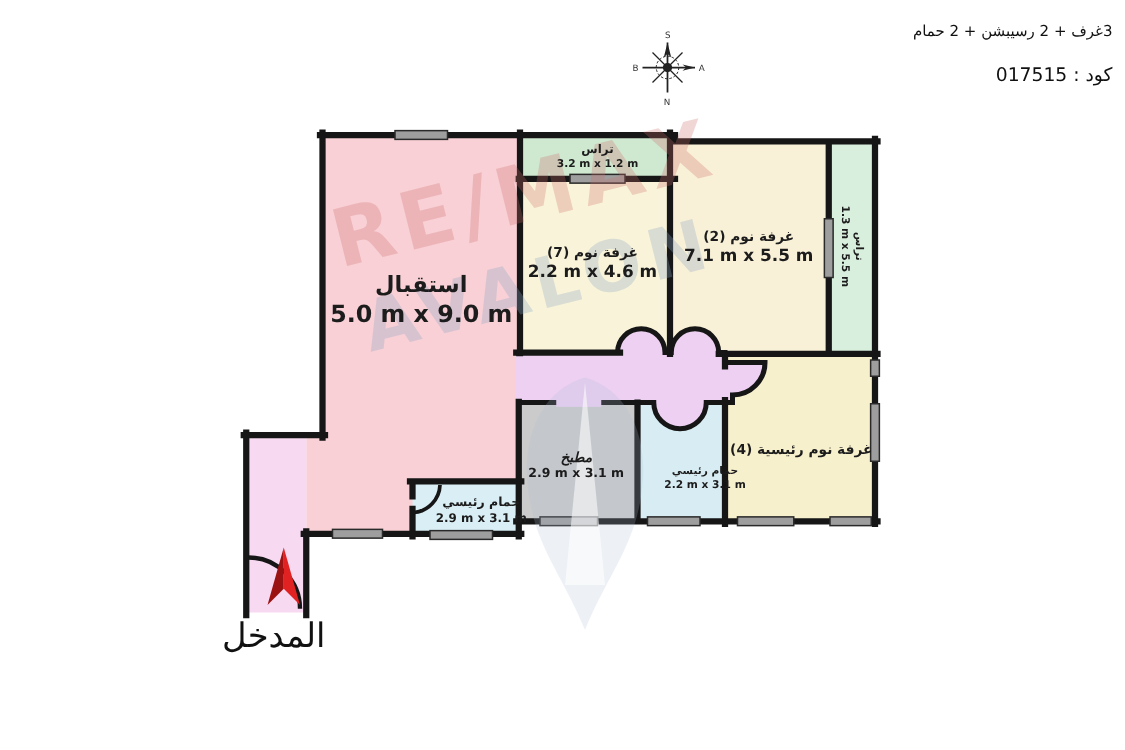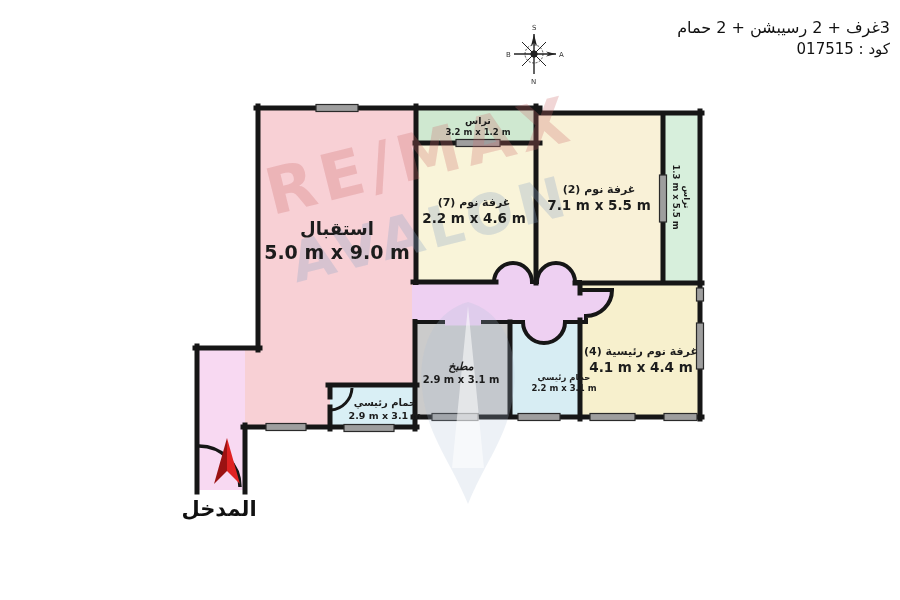--- a/index.html
+++ b/index.html
@@ -10,24 +10,24 @@
        color:#1c1c1c;line-height:1.25;z-index:5;}
   .rn{font-weight:bold;}
   .rs{font-weight:bold;}
   .sz26{font-size:18px;} .sz19{font-size:19px;text-align:center;}
   .sz13{font-size:11px;} .sz13b{font-size:13.5px;}
   .sz11{font-size:11px;font-style:italic;} .sz10{font-size:10px;}
   .sz9{font-size:9.5px;} .sz8{font-size:8.5px;}
   .rot90{transform:translate(-50%,-50%) rotate(90deg);}
   #title-block{position:absolute;top:16px;right:10px;text-align:right;direction:rtl;color:#111;z-index:6;}
   #main-title{font-size:23px;font-weight:bold;line-height:1.25;}
-  #sub-title{font-size:16px;margin-top:2px;}
-  #code-line{font-size:15px;margin-top:3px;}
+  #sub-title{font-size:12px;margin-top:2px;}
+  #code-line{font-size:15px;margin-top:19px;}
   #entrance-label{position:absolute;left:219px;top:509px;transform:translate(-50%,-50%);
-      font-size:21px;font-weight:bold;color:#111;direction:rtl;z-index:6;}
+      font-size:27px;font-weight:normal;color:#111;direction:rtl;z-index:6;}
   .wm{position:absolute;font-weight:bold;pointer-events:none;z-index:4;letter-spacing:6px;
       transform:rotate(-14deg);transform-origin:left top;white-space:nowrap;}
   #wm1{left:258px;top:158px;font-size:64px;color:rgba(205,108,108,0.28);}
   #wm2{left:284px;top:232px;font-size:56px;color:rgba(138,164,199,0.30);}
   .window{stroke:#2a2a2a;stroke-width:1.2;}
   #compass{position:absolute;left:505px;top:22px;z-index:6;}
   #compass text{font-size:7px;fill:#333;font-family:"DejaVu Sans",sans-serif;}
   #compass line,#compass circle{stroke:#222;}
 </style>
 </head>
@@ -133,21 +133,20 @@
     <div class="rs sz13b">7.1 m x 5.5 m</div>
   </div>
 
   <div class="lbl rot90" style="left:681px;top:197px">
     <div class="rn sz8" dir="rtl">تراس</div>
     <div class="rs sz8">1.3 m x 5.5 m</div>
   </div>
 
   <div class="lbl" style="left:641px;top:360px">
     <div class="rn sz13" dir="rtl">غرفة نوم رئيسية (4)</div>
-    <div class="rs sz13b">4.1 m x 4.4 m</div>
   </div>
 
   <div class="lbl" style="left:461px;top:373px">
     <div class="rn sz11" dir="rtl">مطبخ</div>
     <div class="rs sz10">2.9 m x 3.1 m</div>
   </div>
 
   <div class="lbl" style="left:564px;top:383px">
     <div class="rn sz8" dir="rtl">حمام رئيسي</div>
     <div class="rs sz8">2.2 m x 3.1 m</div>

